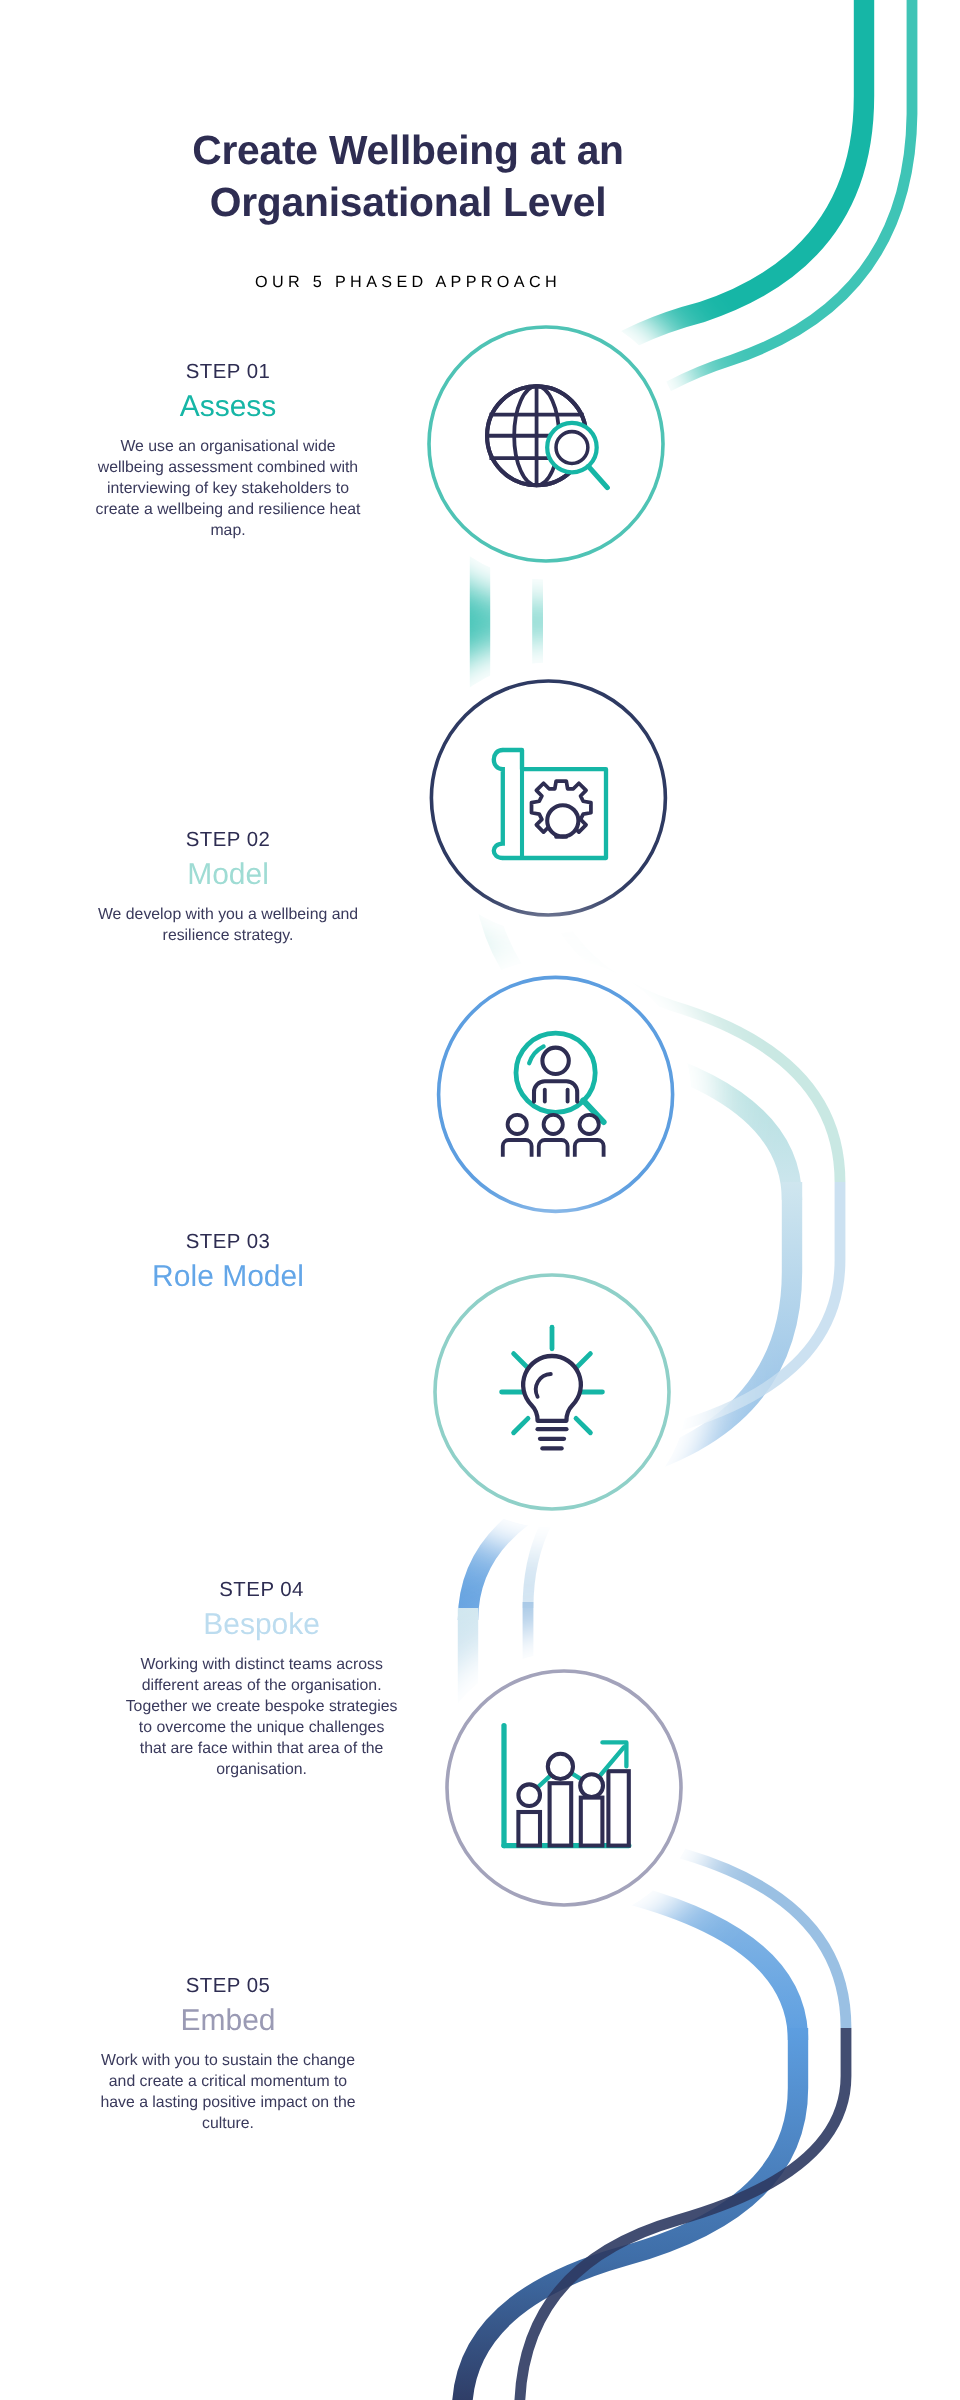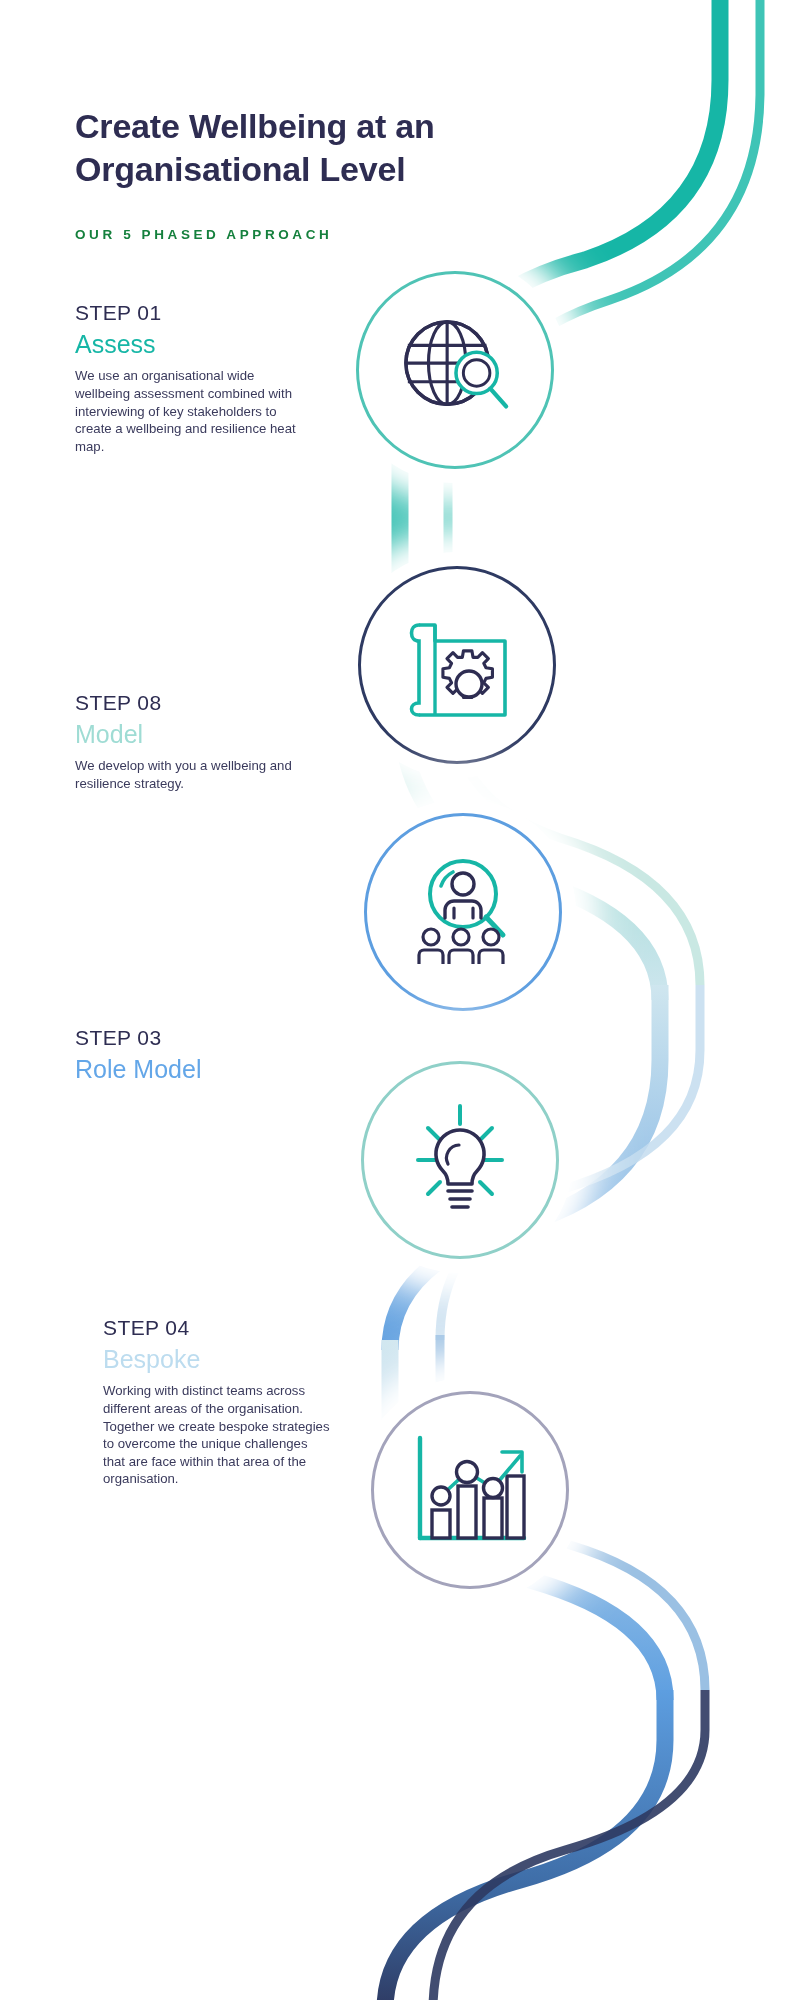--- a/index.html
+++ b/index.html
@@ -3,39 +3,39 @@
 <meta charset="utf-8">
 <style>
   html,body{margin:0;padding:0;}
   body{
     width:800px;height:2000px;
     background:#ffffff;
     font-family:"Liberation Sans", sans-serif;
     position:relative;overflow:hidden;
     -webkit-font-smoothing:antialiased;
   }
-  .canvas{position:absolute;inset:0;width:647px;height:2000px;}
+  .canvas{position:absolute;inset:0;width:647px;height:2000px;text-align:center;}
 
   
   .ribbon{position:absolute;left:0;top:0;width:800px;height:2000px;z-index:1;}
 
   
   .header{position:absolute;left:75px;top:105px;width:530px;z-index:6;}
   .title{
     font-size:34px;line-height:1.26;font-weight:bold;
     color:#2e2d52;letter-spacing:-0.2px;margin:0;
   }
   .kicker{
-    margin-top:36px;font-size:13.5px;font-weight:bold;color:#15803d;
+    margin-top:36px;font-size:13.5px;font-weight:normal;color:#000000;
     letter-spacing:3.6px;
   }
 
   
   .step{position:absolute;left:75px;width:230px;z-index:6;}
-  .step-num{font-size:21px;color:#2e2d52;letter-spacing:0.4px;line-height:1.2;}
+  .step-num{font-size:17px;color:#2e2d52;letter-spacing:0.4px;line-height:1.2;}
   .step-name{font-size:25px;font-weight:normal;line-height:1.25;margin-top:4px;}
   .step-body{
     margin-top:7px;font-size:13.2px;line-height:1.33;color:#3a3a5c;
   }
 
   
   .node{position:absolute;z-index:5;}
   .glow{
     position:absolute;border-radius:50%;background:#ffffff;
     box-shadow:0 0 26px 14px rgba(255,255,255,0.98),
@@ -97,36 +97,41 @@
     <div class="kicker">OUR 5 PHASED APPROACH</div>
   </div>
 
   <div class="step" style="top:300px;">
     <div class="step-num">STEP 01</div>
     <div class="step-name" style="color:#16b6a6;">Assess</div>
     <div class="step-body">We use an organisational wide wellbeing assessment combined with interviewing of key stakeholders to create a wellbeing and resilience heat map.</div>
   </div>
 
   <div class="step" style="top:690px;">
-    <div class="step-num">STEP 08</div>
+    <div class="step-num">STEP 02</div>
     <div class="step-name" style="color:#9fdcd4;">Model</div>
     <div class="step-body">We develop with you a wellbeing and resilience strategy.</div>
   </div>
 
   <div class="step" style="top:1025px;">
     <div class="step-num">STEP 03</div>
     <div class="step-name" style="color:#63a6e8;">Role Model</div>
   </div>
 
   <div class="step" style="top:1315px;margin-left:28px;">
     <div class="step-num">STEP 04</div>
     <div class="step-name" style="color:#bcdcef;">Bespoke</div>
     <div class="step-body">Working with distinct teams across different areas of the organisation. Together we create bespoke strategies to overcome the unique challenges that are face within that area of the organisation.</div>
   </div>
 
+  <div class="step" style="top:1645px;">
+    <div class="step-num">STEP 05</div>
+    <div class="step-name" style="color:#9a9ab4;">Embed</div>
+    <div class="step-body">Work with you to sustain the change and create a critical momentum to have a lasting positive impact on the culture.</div>
+  </div>
 
   <div class="node" style="left:330px;top:245px;width:250px;height:250px;">
     <div class="glow" style="left:12px;top:12px;width:226px;height:226px;"></div>
     <div class="ring" style="left:26px;top:26px;width:198px;height:198px;border:3px solid #4fc3b5;"></div>
     <div class="icon-wrap" style="left:26px;top:26px;width:198px;height:198px;">
       <svg width="118" height="112" viewBox="0 0 120 114" fill="none" aria-hidden="true">
         <circle cx="52" cy="50" r="42" stroke="#2e2d52" stroke-width="3.4"></circle>
         <ellipse cx="52" cy="50" rx="19" ry="42" stroke="#2e2d52" stroke-width="3.2"></ellipse>
         <line x1="52" y1="8" x2="52" y2="92" stroke="#2e2d52" stroke-width="3.2"></line>
         <line x1="12" y1="32" x2="92" y2="32" stroke="#2e2d52" stroke-width="3.2"></line>

